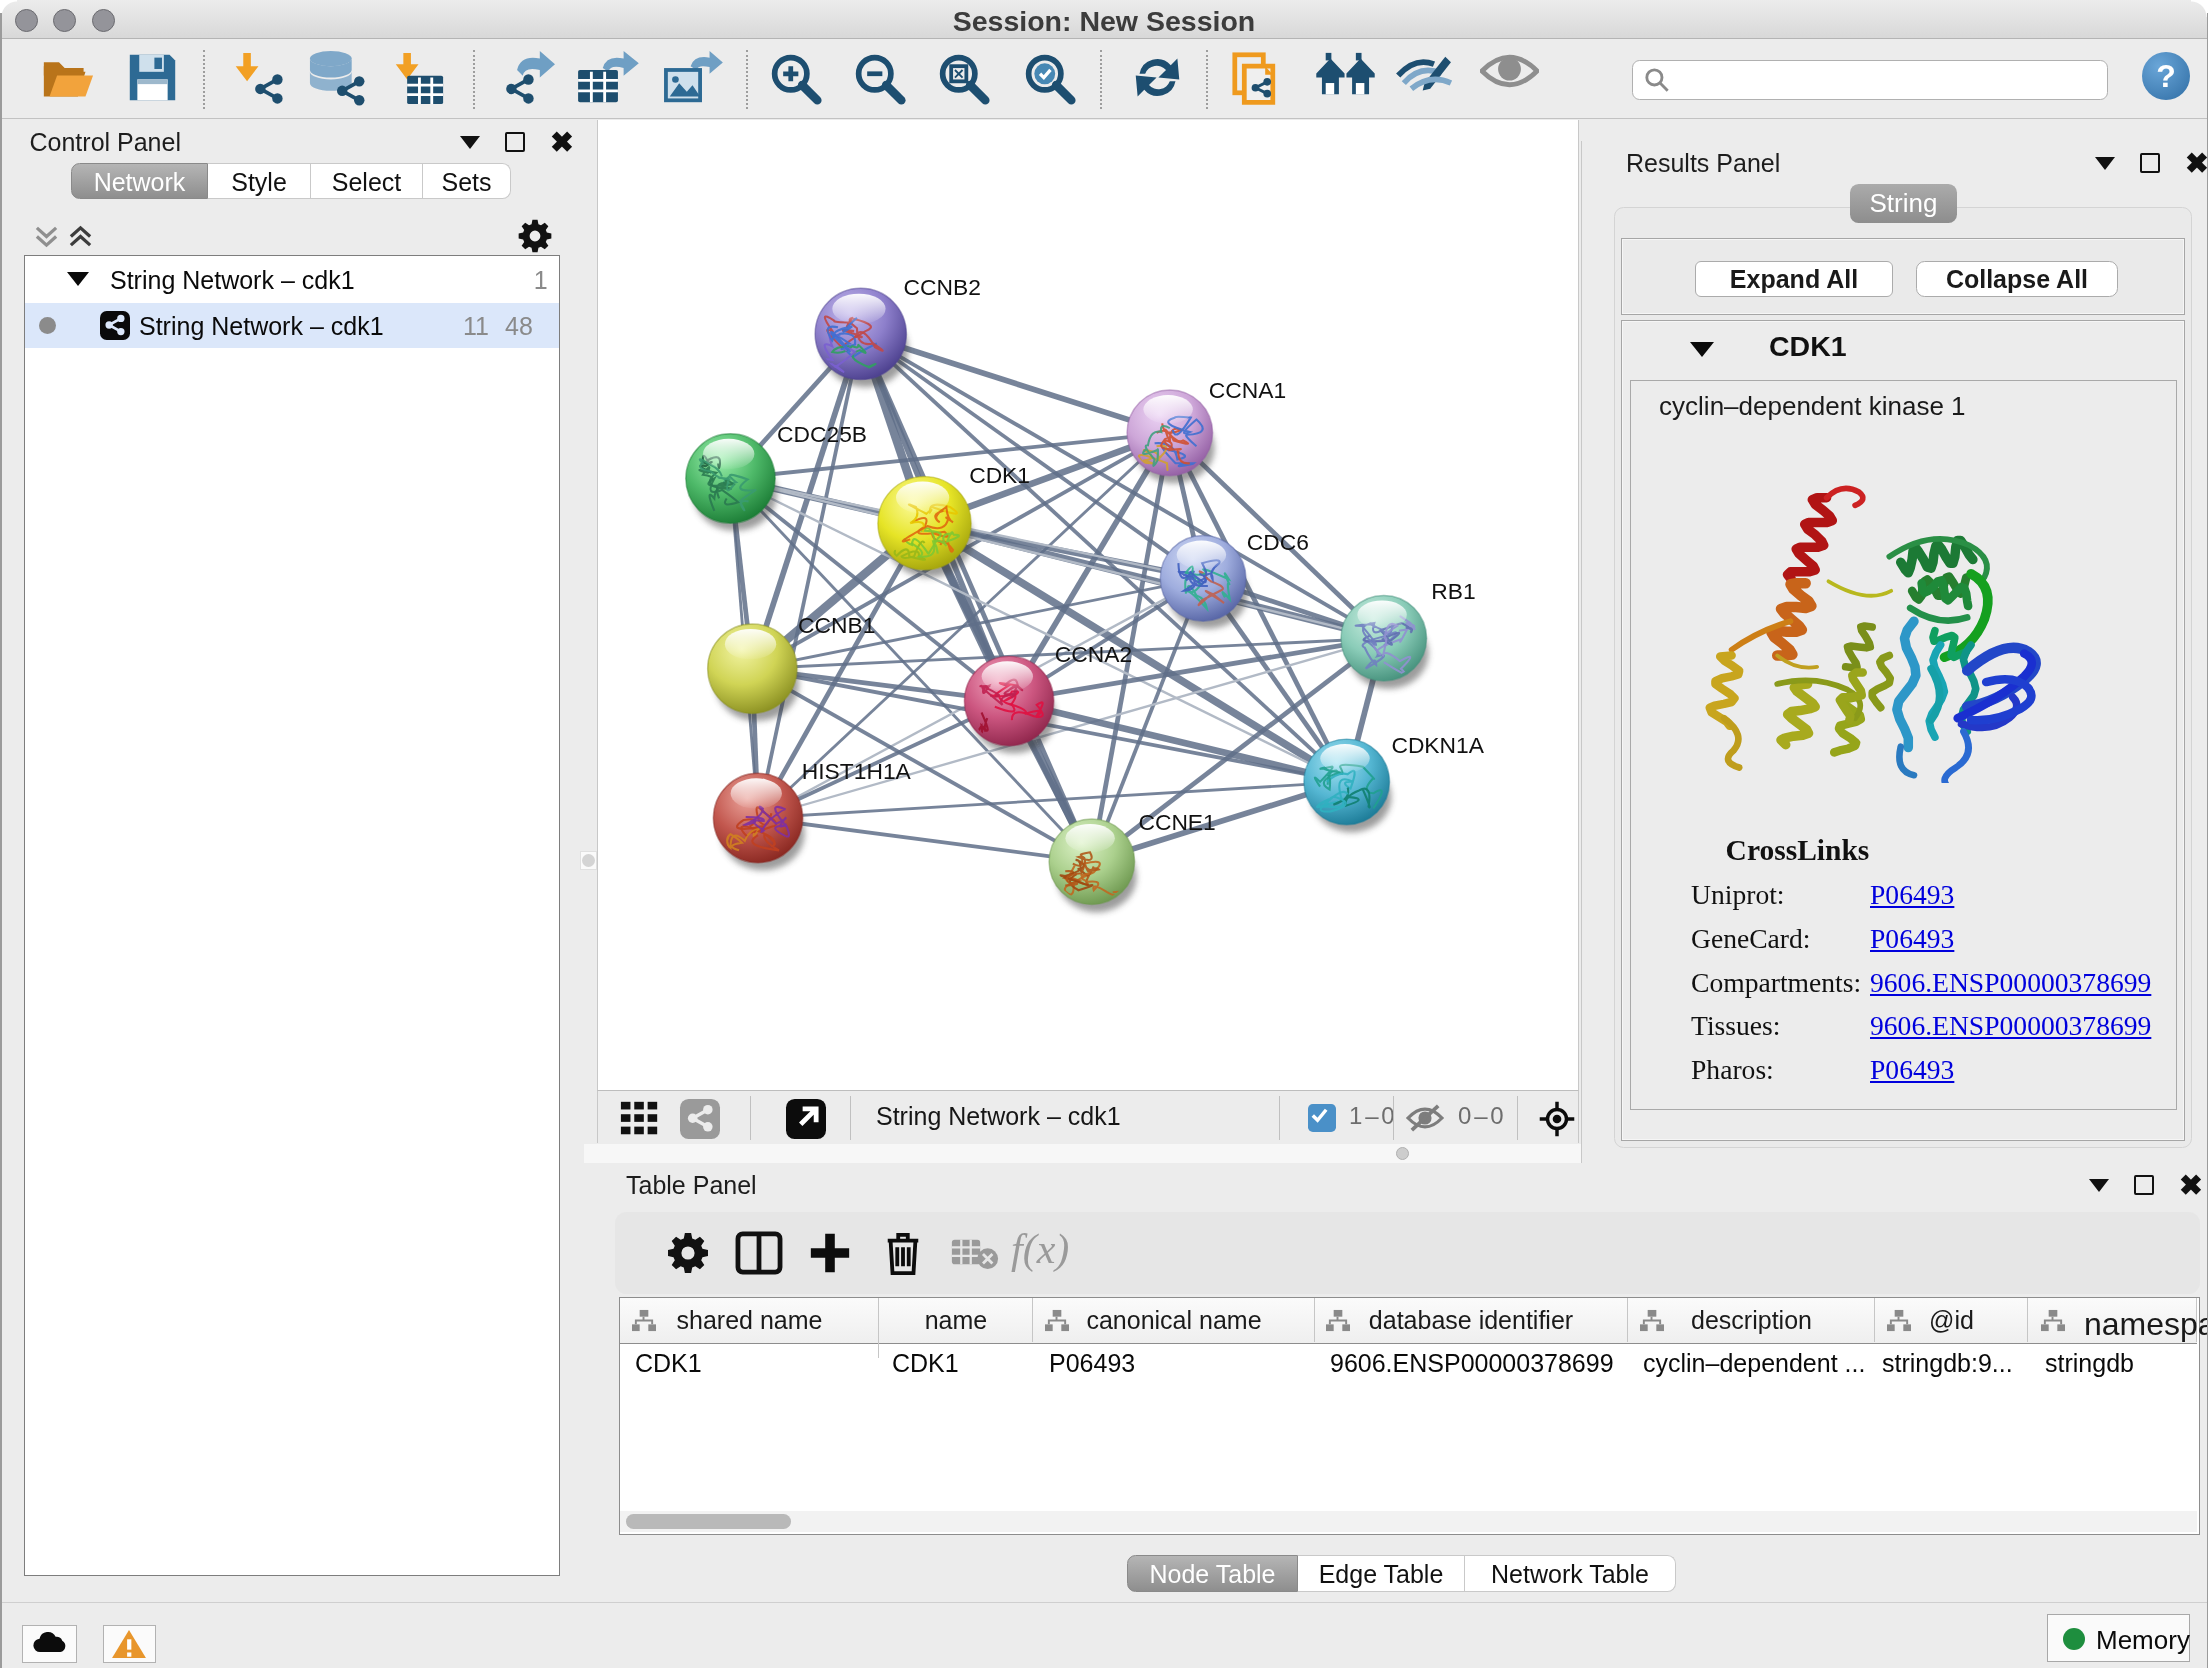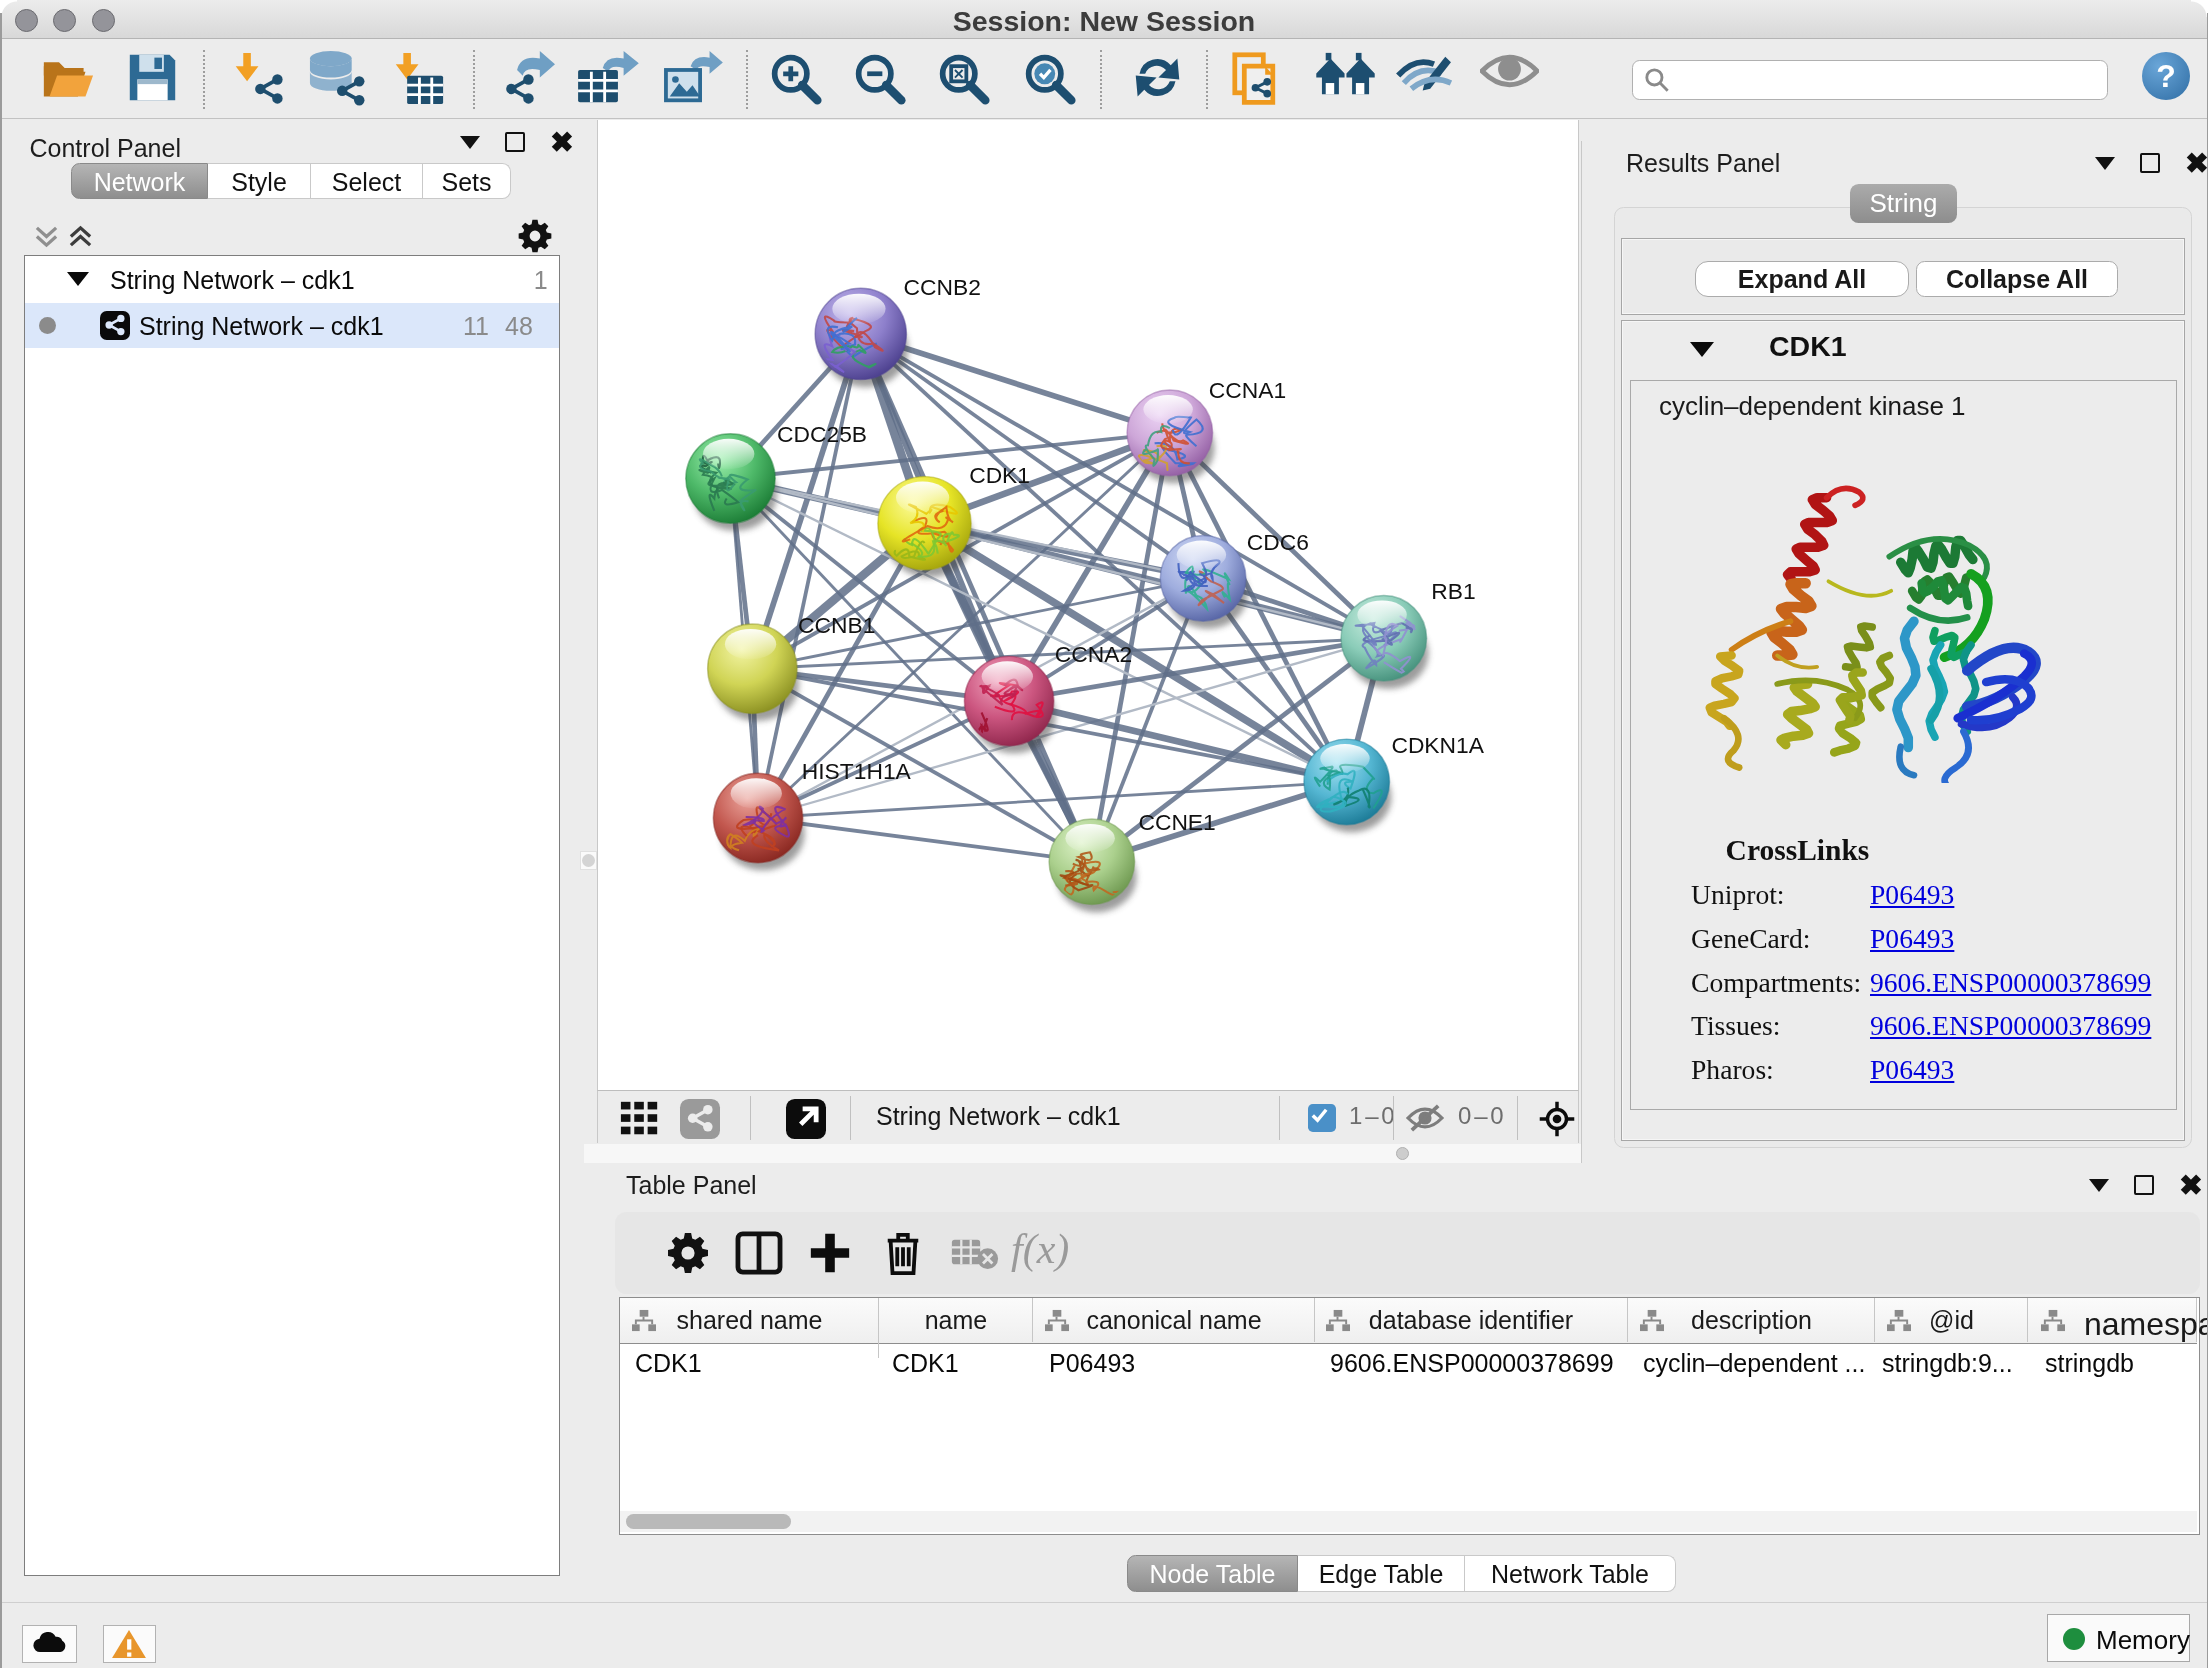--- a/index.html
+++ b/index.html
@@ -166,21 +166,21 @@
       </svg></div>
     <div class="abs" style="left:1632px;top:21px;width:476px;height:40px;background:#ffffff;border:1.9px solid #b0b0b0;border-radius:7.6px;">
       <svg width="28.5" height="28.5" viewBox="0 0 30 30" style="position:absolute;left:9.5px;top:4.8px;">
         <circle cx="12" cy="12" r="8" fill="none" stroke="#8a8a8a" stroke-width="3"></circle>
         <line x1="18" y1="18" x2="26" y2="26" stroke="#8a8a8a" stroke-width="3"></line>
       </svg>
     </div>
     <div class="abs" style="left:2142px;top:13.3px;width:48px;height:48px;border-radius:50%;background:radial-gradient(circle at 35% 30%,#6aa6d8,#2f6da4);color:#fff;font-size:32px;font-weight:bold;text-align:center;line-height:48px;">?</div>
   </div>
 <div class="abs" style="left:0;top:121px;width:584px;height:1481px;background:#ececec;">
-    <div class="abs panelttl" style="left:29.5px;top:6.7px;margin-top:6px;">Control Panel</div>
+    <div class="abs panelttl" style="left:29.5px;top:6.7px;">Control Panel</div>
     <div class="winbtns" style="left:460px;top:11.4px;">
       <div class="tri"></div>
       <div class="sq"></div>
       <div class="xx">✖</div>
     </div>
     <div class="abs" style="left:71px;top:42px;height:36px;display:flex;font-size:25px;">
 <div style="width:137px;background:linear-gradient(#b5b5b5,#8e8e8e);color:#fff;text-align:center;line-height:36px;border:1px solid #8a8a8a;border-radius:8.6px 0 0 8.6px;">Network</div>
 <div style="width:103px;background:#fff;color:#111;text-align:center;line-height:36px;border:1px solid #c9c9c9;border-left:none;">Style</div>
 <div style="width:112px;background:#fff;color:#111;text-align:center;line-height:36px;border:1px solid #c9c9c9;border-left:none;">Select</div>
 <div style="width:88px;background:#fff;color:#111;text-align:center;line-height:36px;border:1px solid #c9c9c9;border-left:none;border-radius:0 8.6px 8.6px 0;">Sets</div>
@@ -564,21 +564,21 @@
 <div class="abs" style="left:1581px;top:120px;width:628px;height:1024px;background:#ececec;border-left:1px solid #c8c8c8;margin-top:21px;">
     <div class="abs panelttl" style="left:44px;top:7.6px;">Results Panel</div>
     <div class="winbtns" style="left:513px;top:12.4px;">
       <div class="tri"></div>
       <div class="sq"></div>
       <div class="xx">✖</div>
     </div>
     <div class="abs" style="left:32px;top:66px;width:578px;height:941px;background:#eaeaea;border:1px solid #d4d4d4;border-radius:9.5px;"></div>
     <div class="abs" style="left:268px;top:43px;width:107px;height:39px;background:linear-gradient(#ababab,#8d8d8d);border-radius:8.6px;color:#fff;font-size:26px;text-align:center;line-height:39px;">String</div>
     <div class="abs" style="left:39px;top:97px;width:564px;height:77px;border:1px solid #a6a6a6;box-shadow:inset 0 0 0 1px #f6f6f6;">
-<div style="position:absolute;left:73px;top:22px;width:214px;height:36px;background:#fff;border:1px solid #ababab;border-radius:13px;font-size:25px;font-weight:bold;color:#1a1a1a;text-align:center;line-height:34px;">Expand All</div>
+<div style="position:absolute;left:73px;top:22px;width:198px;height:36px;background:#fff;border:1px solid #ababab;border-radius:6px;font-size:25px;font-weight:bold;color:#1a1a1a;text-align:center;line-height:34px;">Expand All</div>
 <div style="position:absolute;left:294px;top:22px;width:202px;height:36px;background:#fff;border:1px solid #ababab;border-radius:8.6px;font-size:25px;font-weight:bold;color:#1a1a1a;text-align:center;line-height:34px;">Collapse All</div>
 </div>
     <div class="abs" style="left:39px;top:179px;width:564px;height:821px;border:1px solid #a6a6a6;box-shadow:inset 0 0 0 1px #f6f6f6;background:#ececec;">
 <div style="position:absolute;left:68px;top:21px;width:0;height:0;border-left:12.4px solid transparent;border-right:12.4px solid transparent;border-top:15px solid #0a0a0a;"></div>
 <div style="position:absolute;left:147px;top:8.6px;font-size:28.5px;font-weight:bold;color:#111;">CDK1</div>
 <div style="position:absolute;left:7.6px;top:59px;width:547px;height:730px;border:1px solid #a9a9a9;background:#ececec;">
   <div style="position:absolute;left:28.5px;top:9.5px;font-size:26px;color:#1a1a1a;">cyclin–dependent kinase 1</div>
   <div style="position:absolute;left:55px;top:88px;"><svg width="361" height="314" viewBox="0 0 380 330">
             <path d="M 148 30 L 138 30 L 133 32 L 136 37 L 144 43 L 151 49 L 154 54 L 149 56 L 139 56 L 129 56 L 125 58 L 128 63 L 136 69 L 143 76 L 145 80 L 139 82 L 129 82 L 120 82 L 116 84 L 119 89 L 127 96 L 134 102 L 136 106 L 130 108 L 120 108 L 110 108 L 107 111 L 111 116" fill="none" stroke="#b11414" stroke-width="10" stroke-linecap="round" stroke-linejoin="round"></path>
             <path d="M 148 30 q 16 -16 34 -6 q 10 8 -4 14" fill="none" stroke="#c22" stroke-width="6" stroke-linecap="round" stroke-linejoin="round"></path>

